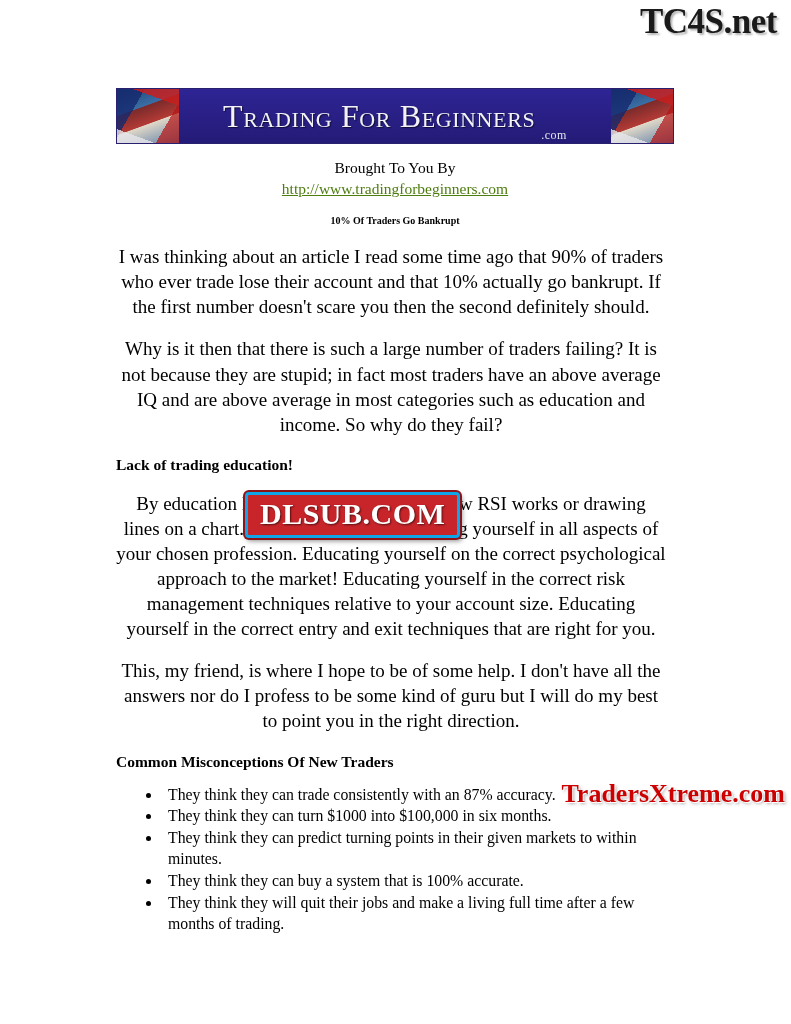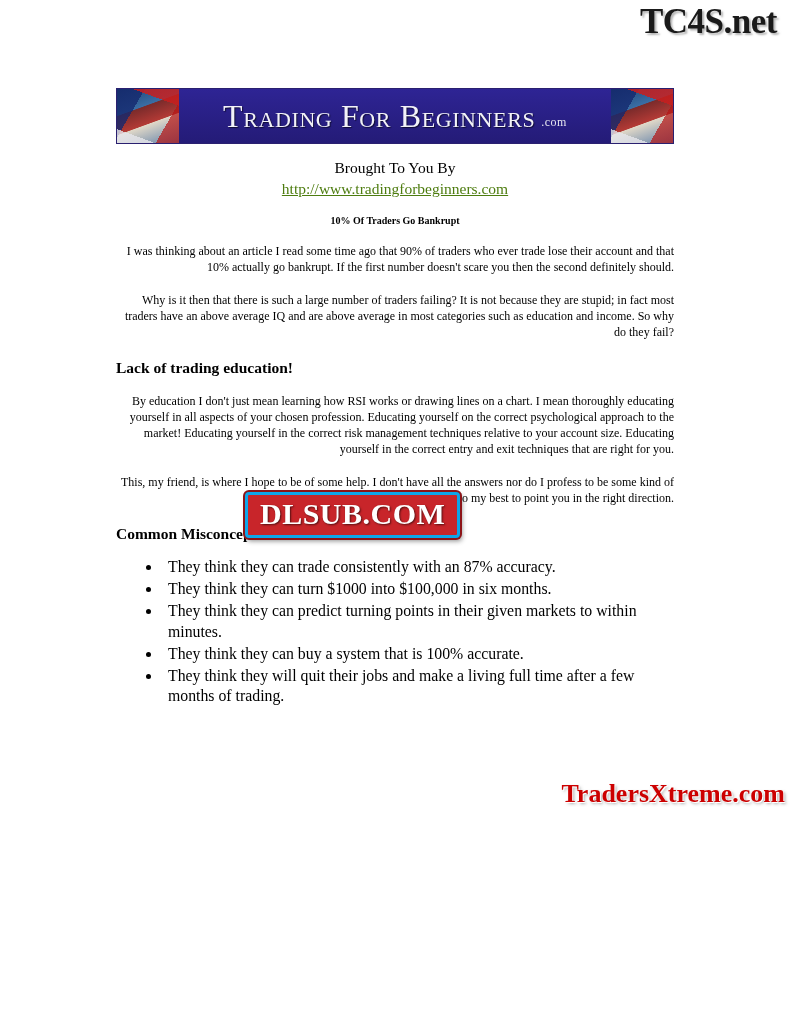--- a/index.html
+++ b/index.html
@@ -114,21 +114,20 @@
     font-variant: small-caps;
     text-shadow: 1px 1px 1px rgba(0,0,0,0.6);
   }
   #banner-dotcom {
     font-family: "Liberation Serif", serif;
     font-size: 12px;
     letter-spacing: 0.5px;
     color: #e6e6ef;
     margin-left: 6px;
     align-self: flex-end;
-    padding-bottom: 13px;
   }
 
   
   .center-line {
     text-align: center;
     font-size: 15.5px;
     line-height: 1.25;
   }
   #brought-by { margin-top: 14px; }
   #site-link {
@@ -141,24 +140,24 @@
 
   h1.doc-heading {
     text-align: center;
     font-size: 10px;
     font-weight: bold;
     margin: 16px 0 0 0;
     line-height: 1.25;
   }
 
   p.body-text {
-    font-size: 12px;
+    font-size: 19px;
     line-height: 1.32;
-    margin: 17px 0 0 0;
-    text-align: right;
+    margin: 17px 8px 0 0;
+    text-align: center;
   }
 
   h2.sub-heading {
     font-size: 15.5px;
     font-weight: bold;
     margin: 19px 0 0 0;
   }
 
   ul.misconceptions {
     margin: 14px 0 0 0;

